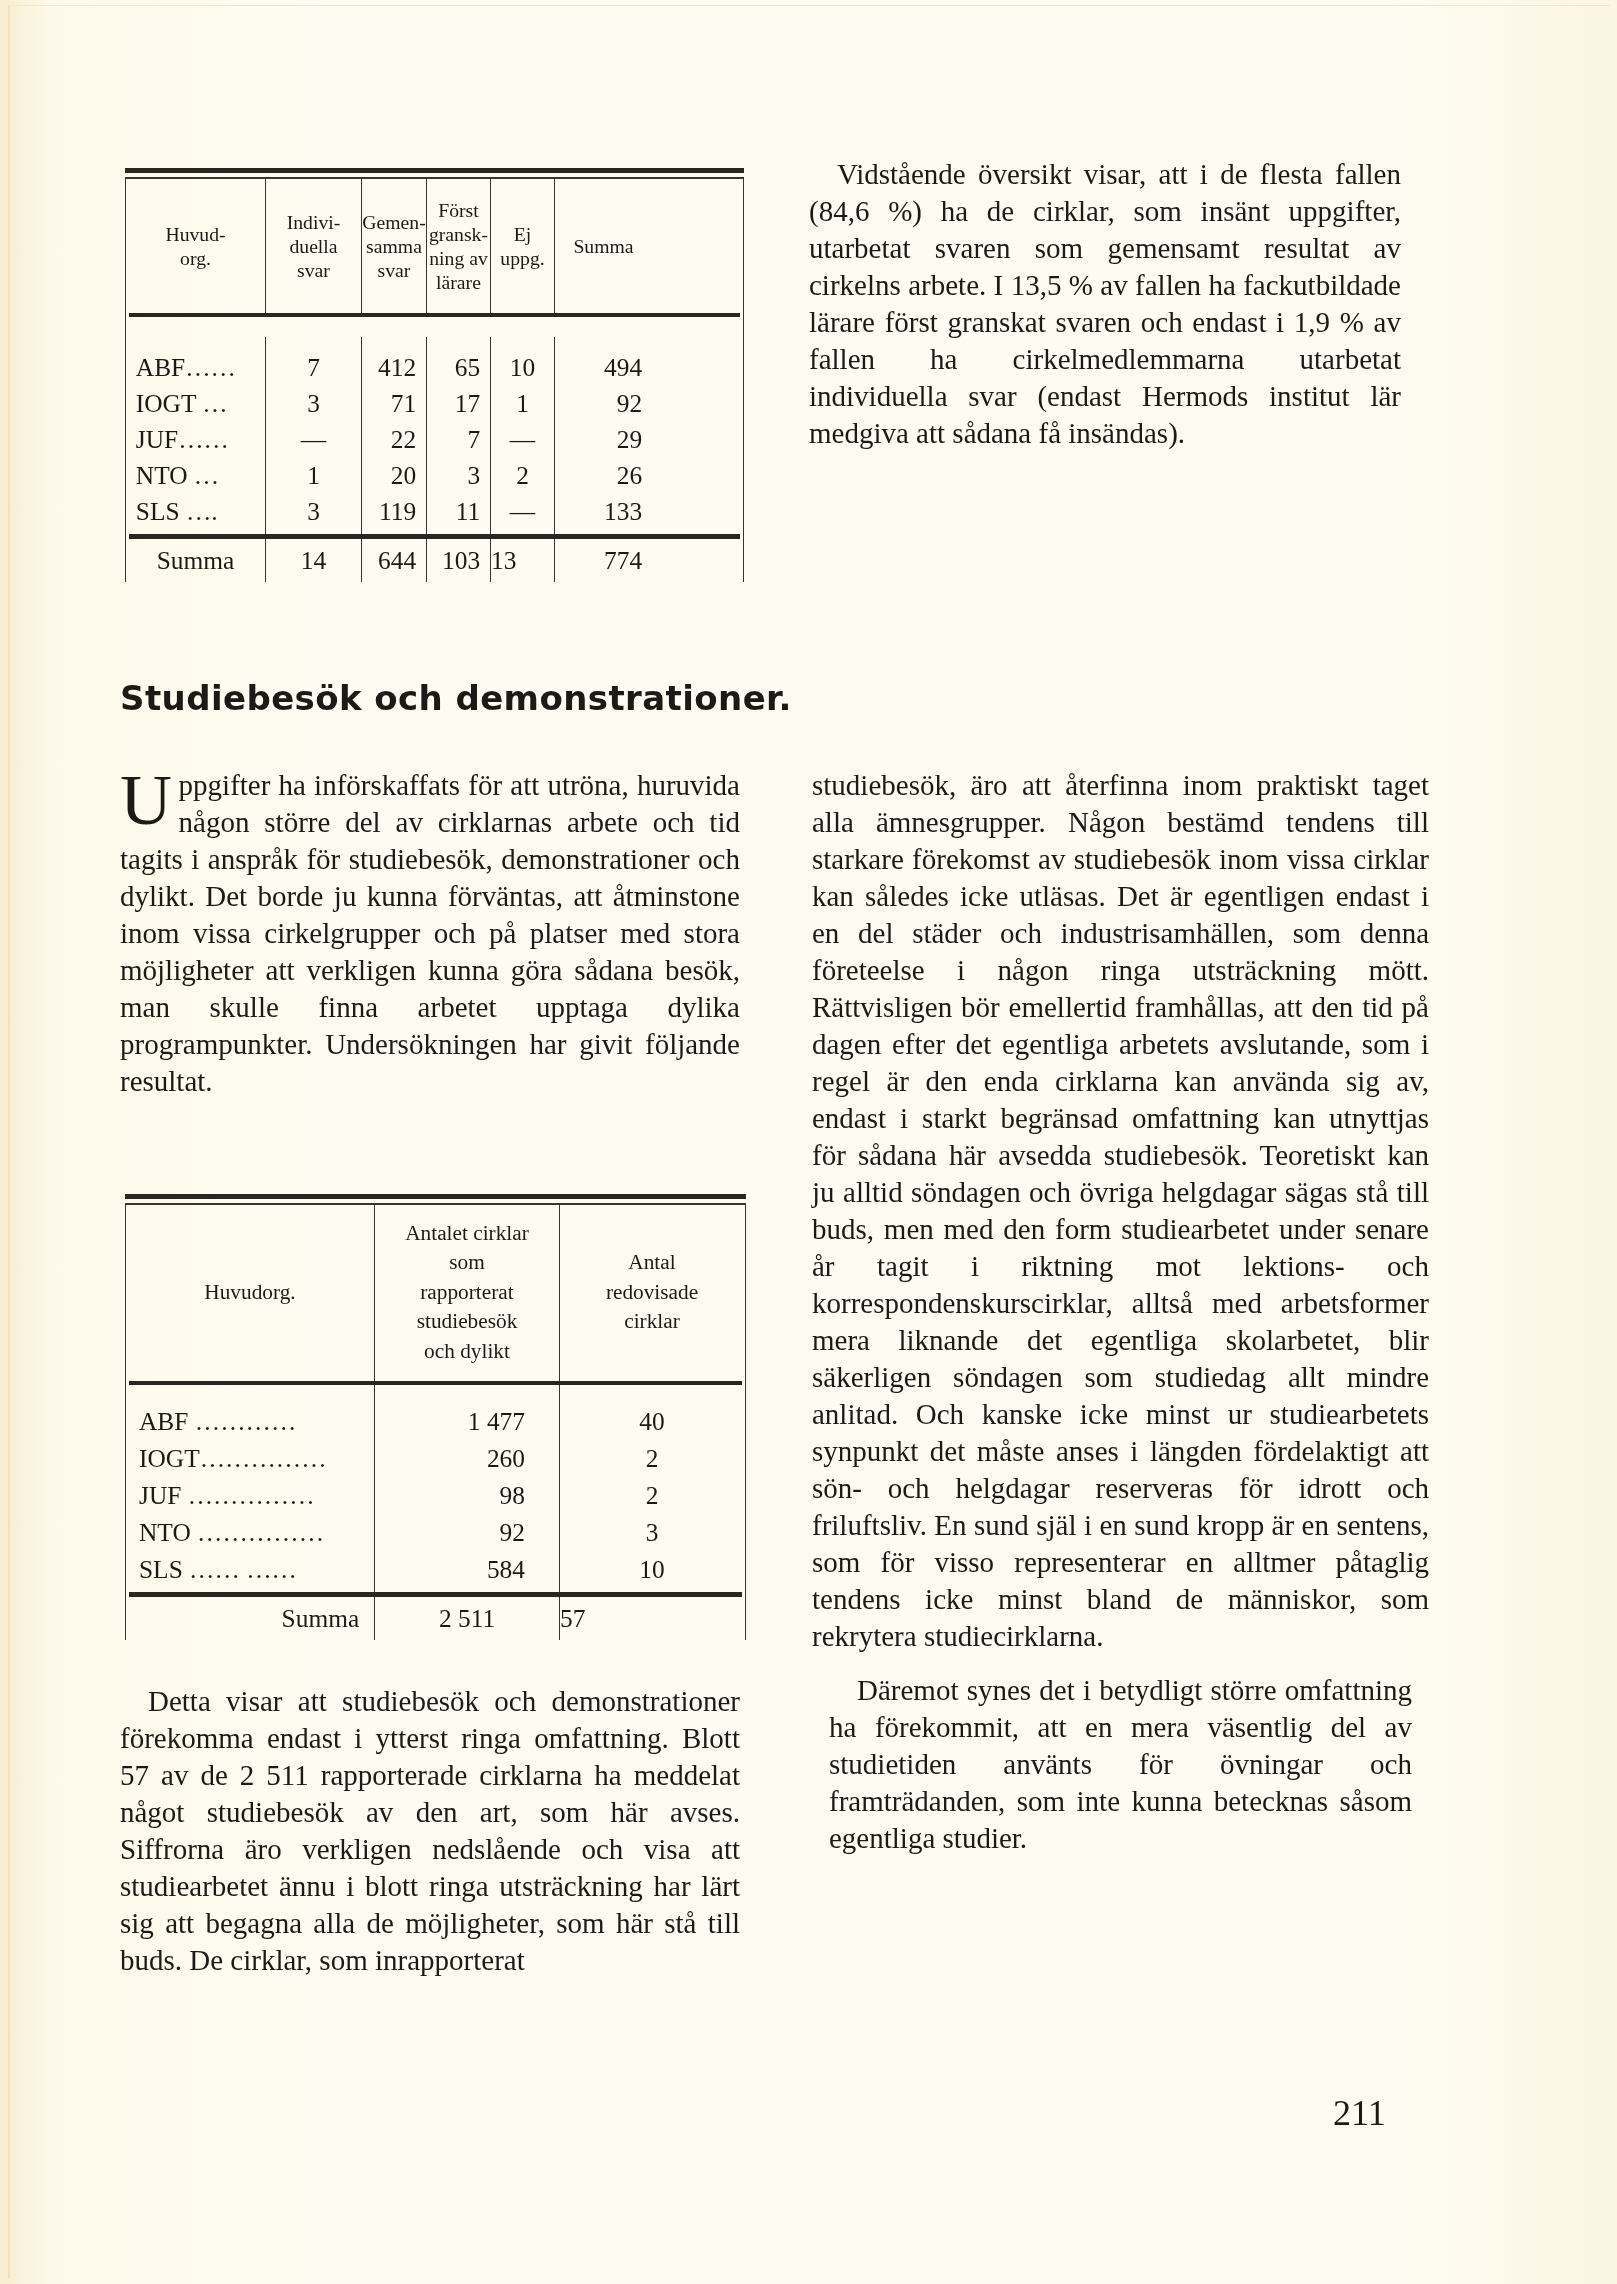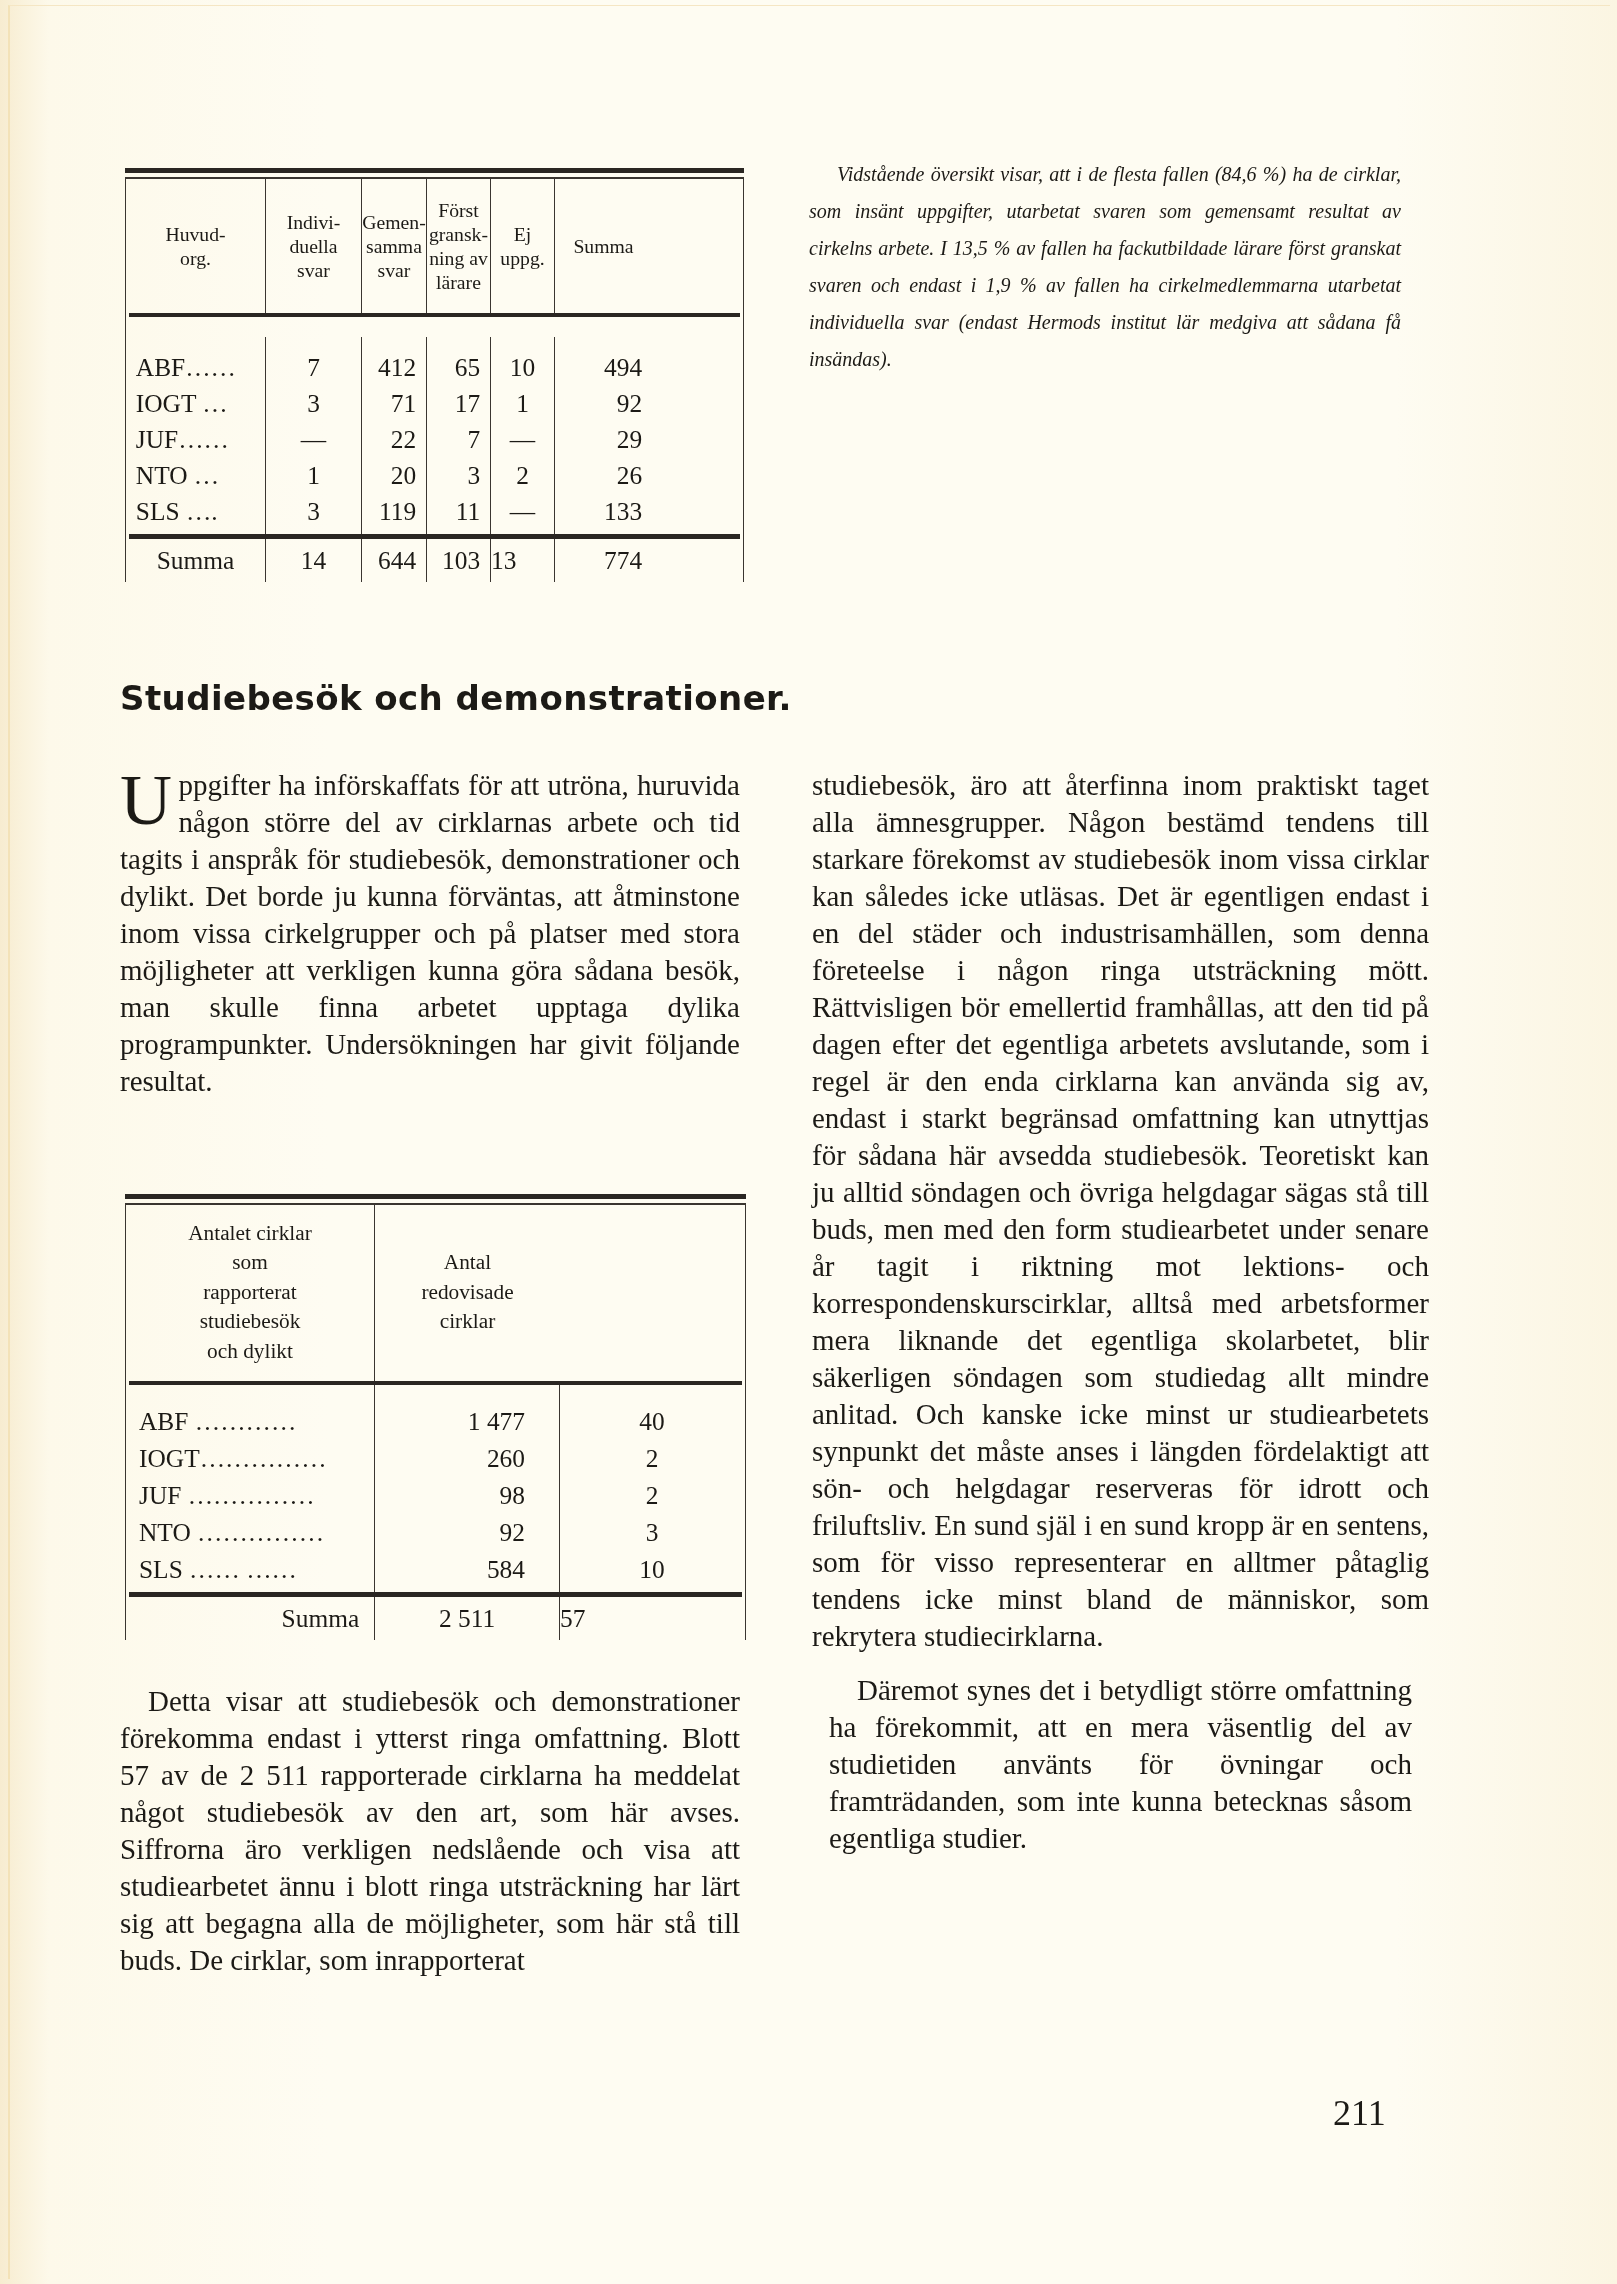--- a/index.html
+++ b/index.html
@@ -38,21 +38,21 @@
   .t1-sep { height: 4.9px; background: #2a2622; margin: 0 3.3px; }
   .t1-body > div { padding-top: 11.5px; padding-bottom: 4.9px; margin-top: 20px; }
   .t1-cell { height: 36px; font-size: 25.4px; line-height: 36px; }
   .t1-num { text-align: right; padding-right: 9.8px; }
   .t1-label { padding-left: 9.8px; white-space: nowrap; overflow: hidden; }
   .t1-sum > div { height: 43px; font-size: 25.4px; line-height: 43px; }
 
   
   .p-right-top {
     position: absolute; left: 809px; top: 156px; width: 592px;
-    font-size: 20px; line-height: 37px; text-align: justify; font-style: italic;
+    font-size: 29px; line-height: 37px; text-align: justify;
   }
 
   
   .heading {
     position: absolute; left: 120px; top: 678px;
     font-family: "DejaVu Sans", "Liberation Sans", sans-serif;
     font-weight: bold; font-size: 34px; letter-spacing: 0.4px;
   }
 
   
@@ -202,20 +202,23 @@
 
   <div class="col-left body-text">
     <span class="dropcap">U</span><span>ppgifter ha införskaffats för att utröna, huruvida någon större del av cirklarnas arbete och tid tagits i anspråk för studiebesök, demonstrationer och dylikt. Det borde ju kunna förväntas, att åtminstone inom vissa cirkelgrupper och på platser med stora möjligheter att verkligen kunna göra sådana besök, man skulle finna arbetet upptaga dylika programpunkter. Undersökningen har givit följande resultat.</span>
   </div>
 
   <div class="t2">
     <div class="rule-thick"></div>
     <div class="rule-thin"></div>
     <div class="t2-grid t2-head" style="grid-template-columns:249px 185px 184px">
       <div>
+          <span style="white-space:pre-line">Huvudorg.</span>
+        </div>
+      <div>
           <span style="white-space:pre-line">Antalet cirklar
 som
 rapporterat
 studiebesök
 och dylikt</span>
         </div>
       <div>
           <span style="white-space:pre-line">Antal
 redovisade
 cirklar</span>

